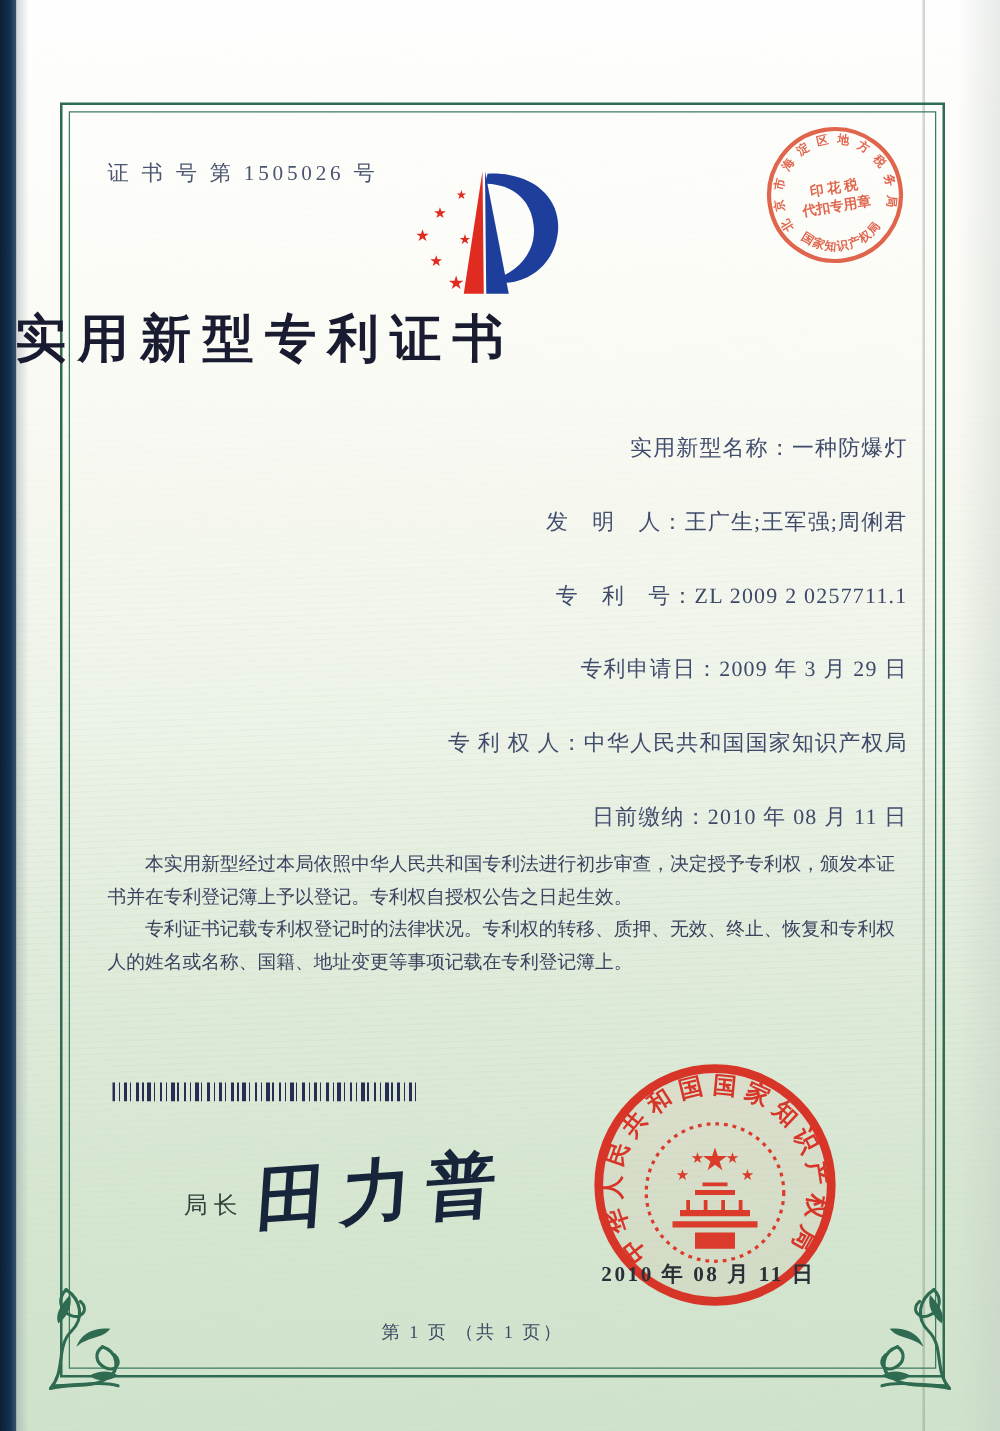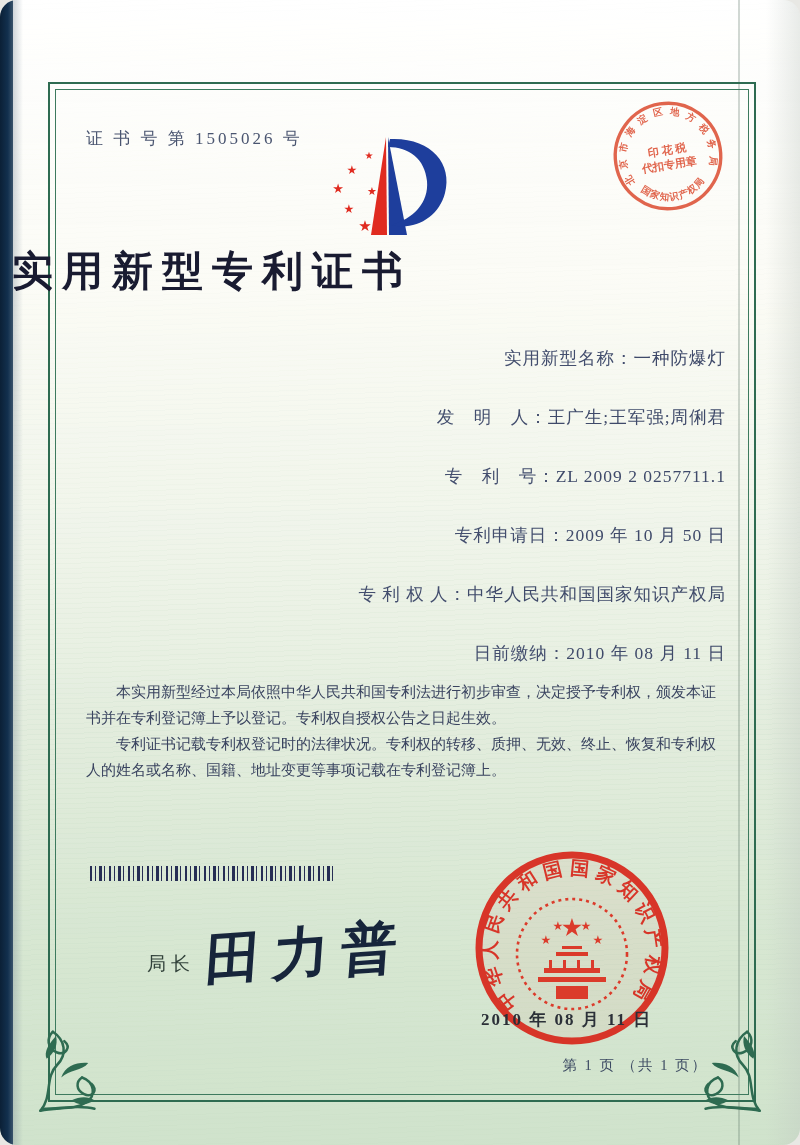--- a/index.html
+++ b/index.html
@@ -14,21 +14,20 @@
       linear-gradient(180deg,
         rgba(255,255,255,0.97) 0%,
         rgba(252,252,246,0.94) 25%,
         rgba(240,246,234,0.82) 48%,
         rgba(224,237,218,0.78) 65%,
         rgba(212,230,207,0.88) 82%,
         rgba(206,226,202,0.95) 100%),
       repeating-linear-gradient(178deg,
         rgba(104,165,118,0.22) 0px, rgba(104,165,118,0.22) 1px,
         transparent 1px, transparent 5px);
-    border-radius: 17px;
   }
 
   .edge-left {
     position: absolute; left: 0; top: 0; width: 13px; height: 100%;
     background: linear-gradient(90deg, #0b2036 0%, #12304e 60%, #3a536b 100%);
   }
   .edge-left-soft {
     position: absolute; left: 13px; top: 0; width: 10px; height: 100%;
     background: linear-gradient(90deg, rgba(120,135,150,0.35), rgba(255,255,255,0));
   }
@@ -102,21 +101,21 @@
   .seal { position: absolute; left: 472px; top: 848px; width: 200px; height: 200px; opacity: 0.93; }
   .seal-date {
     position: absolute; left: 481px; top: 1008px;
     font-size: 17px; font-weight: bold; letter-spacing: 2px; color: #2b3038;
   }
 
   .tax-stamp { position: absolute; left: 610px; top: 98px; width: 116px; height: 116px; opacity: 0.88; }
 
   .footer-page {
     position: absolute; left: 48px; top: 1056px; width: 660px;
-    text-align: right; font-size: 14.5px; letter-spacing: 2px; color: #3c4a62;
+    text-align: center; font-size: 14.5px; letter-spacing: 2px; color: #3c4a62;
   }
 </style>
 </head>
 <body>
 
 <div class="photo">
 
   <div class="edge-left"></div>
   <div class="edge-left-soft"></div>
   <div class="edge-right-crease"></div>
@@ -195,21 +194,21 @@
     <div class="field-row">
       <span class="field-label">实用新型名称：</span><span class="field-value">一种防爆灯</span>
     </div>
     <div class="field-row">
       <span class="field-label">发　明　人：</span><span class="field-value">王广生;王军强;周俐君</span>
     </div>
     <div class="field-row">
       <span class="field-label">专　利　号：</span><span class="field-value">ZL 2009 2 0257711.1</span>
     </div>
     <div class="field-row">
-      <span class="field-label">专利申请日：</span><span class="field-value">2009 年 10 月 50 日</span>
+      <span class="field-label">专利申请日：</span><span class="field-value">2009 年 3 月 29 日</span>
     </div>
     <div class="field-row">
       <span class="field-label">专 利 权 人：</span><span class="field-value">中华人民共和国国家知识产权局</span>
     </div>
     <div class="field-row">
       <span class="field-label">日前缴纳：</span><span class="field-value">2010 年 08 月 11 日</span>
     </div>
   </div>
 
   <div class="paragraphs">

